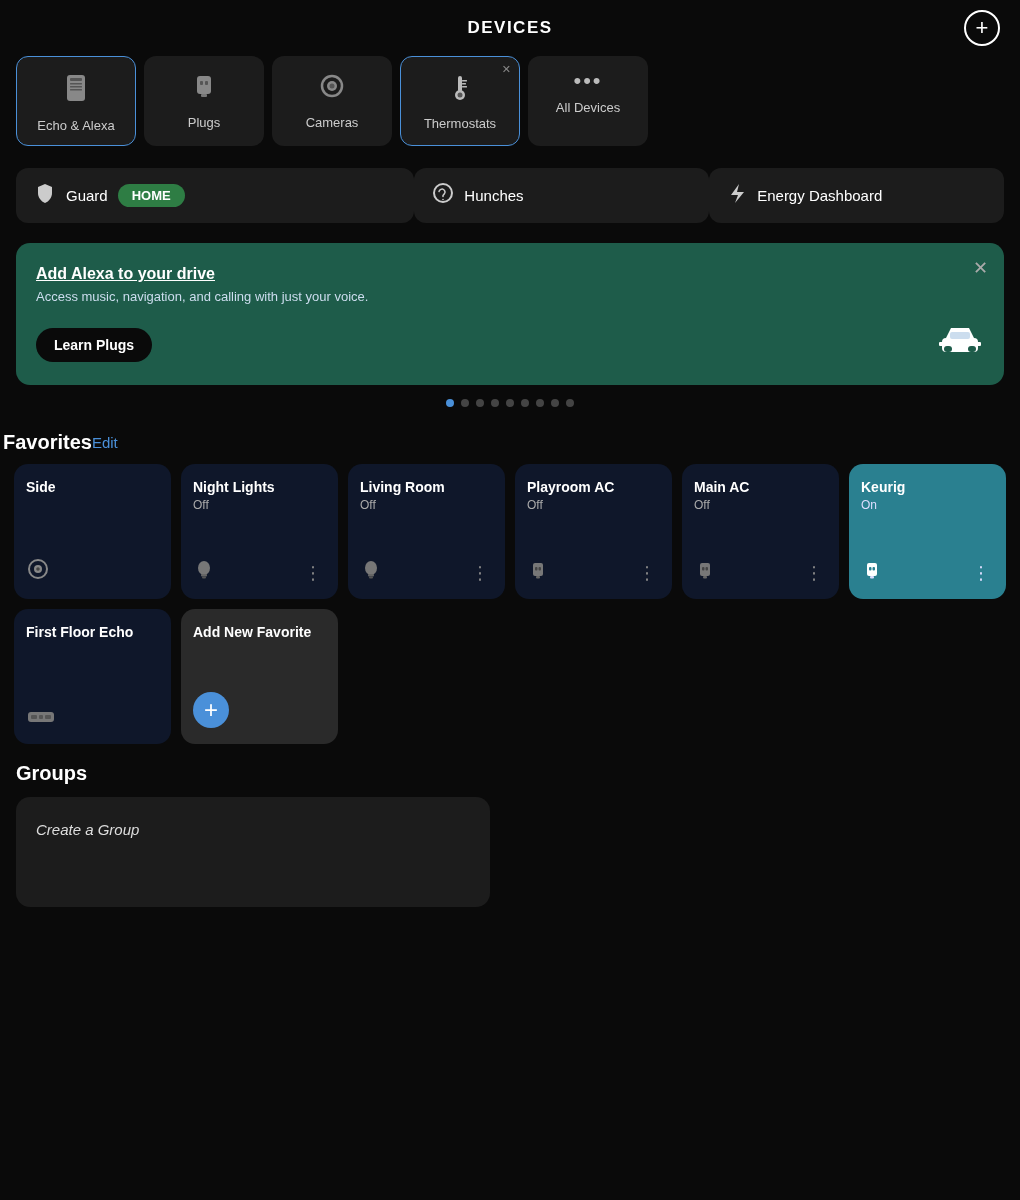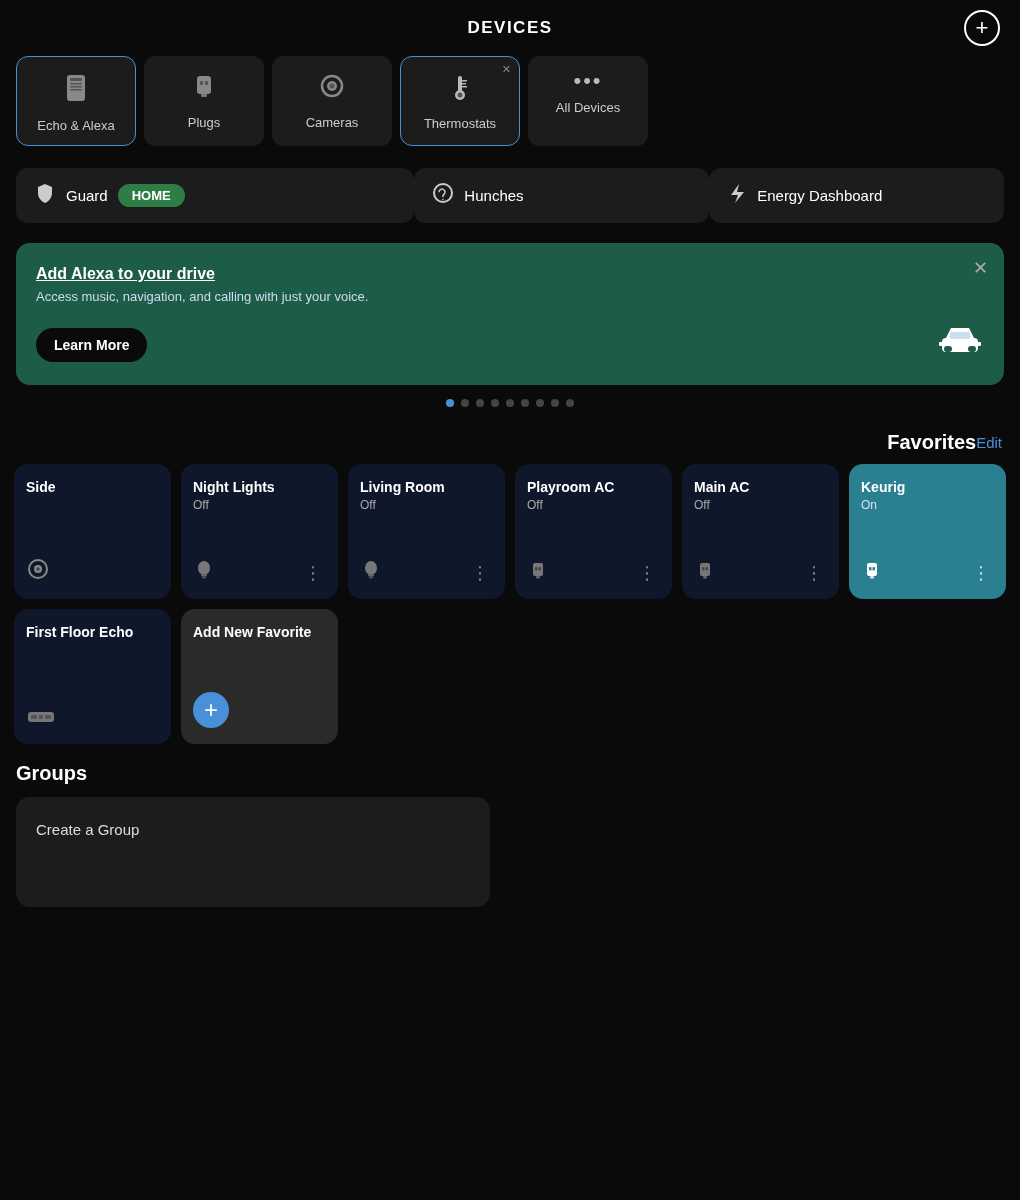--- a/index.html
+++ b/index.html
@@ -188,22 +188,22 @@
       height: 8px;
       border-radius: 50%;
       background: #444;
     }
     .dot.active { background: #4a90d9; }
 
     
     .section-header {
       display: flex;
       align-items: center;
-      justify-content: flex-end;
-      padding: 14px 18px 10px;
+      justify-content: flex-start;
+      padding: 14px 3px 10px;
     }
     .section-title {
       font-size: 20px;
       font-weight: 700;
     }
     .edit-link {
       color: #4a90d9;
       font-size: 15px;
       cursor: pointer;
       background: none;
@@ -317,20 +317,21 @@
     }
     .create-group-card {
       background: #1c1c1c;
       border-radius: 14px;
       padding: 24px 20px;
       width: 48%;
       min-height: 110px;
       display: flex;
       align-items: flex-start;
       cursor: pointer;
+      font-style: italic;
     }
     .create-group-label {
       font-size: 15px;
       color: #ddd;
     }
   </style>
 </head>
 <body>
 
 <div class="header">
@@ -430,21 +431,21 @@
     </span>
     <span class="quick-action-label">Energy Dashboard</span>
   </button>
 </div>
 
 <div class="banner">
   <button class="banner-close">✕</button>
   <div class="banner-title">Add Alexa to your drive</div>
   <div class="banner-subtitle">Access music, navigation, and calling with just your voice.</div>
   <div class="banner-footer">
-    <button class="learn-more-btn">Learn More</button>
+    <button class="learn-more-btn">Learn Plugs</button>
     <span class="banner-car-icon">
       <svg width="48" height="36" viewBox="0 0 48 36" fill="none">
         <rect x="6" y="16" width="36" height="14" rx="4" fill="#fff"></rect>
         <path d="M10 16l5-10h18l5 10" fill="#fff"></path>
         <rect x="8" y="24" width="8" height="6" rx="3" fill="#1e5c4a"></rect>
         <rect x="32" y="24" width="8" height="6" rx="3" fill="#1e5c4a"></rect>
         <rect x="14" y="10" width="20" height="7" rx="2" fill="#cde"></rect>
         <rect x="3" y="20" width="5" height="4" rx="1" fill="#fff"></rect>
         <rect x="40" y="20" width="5" height="4" rx="1" fill="#fff"></rect>
       </svg>

